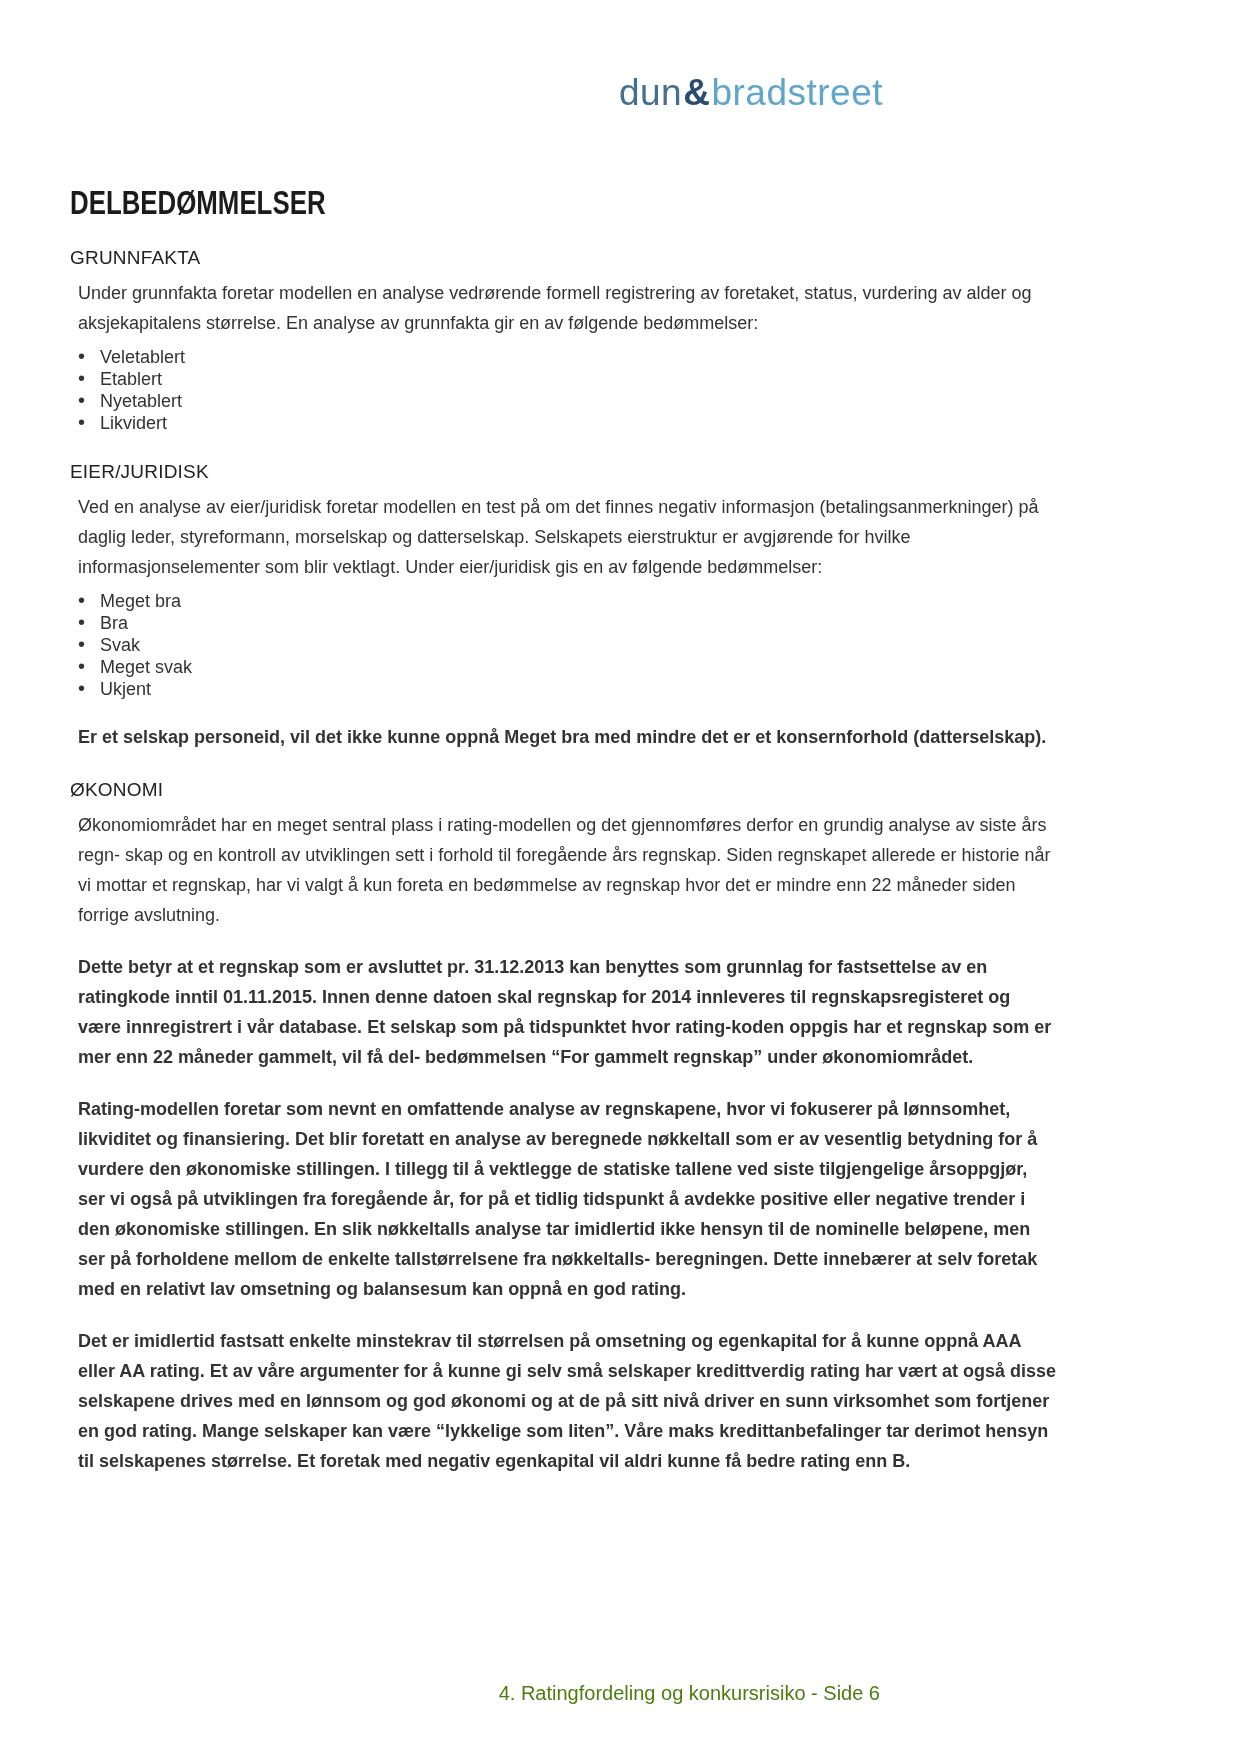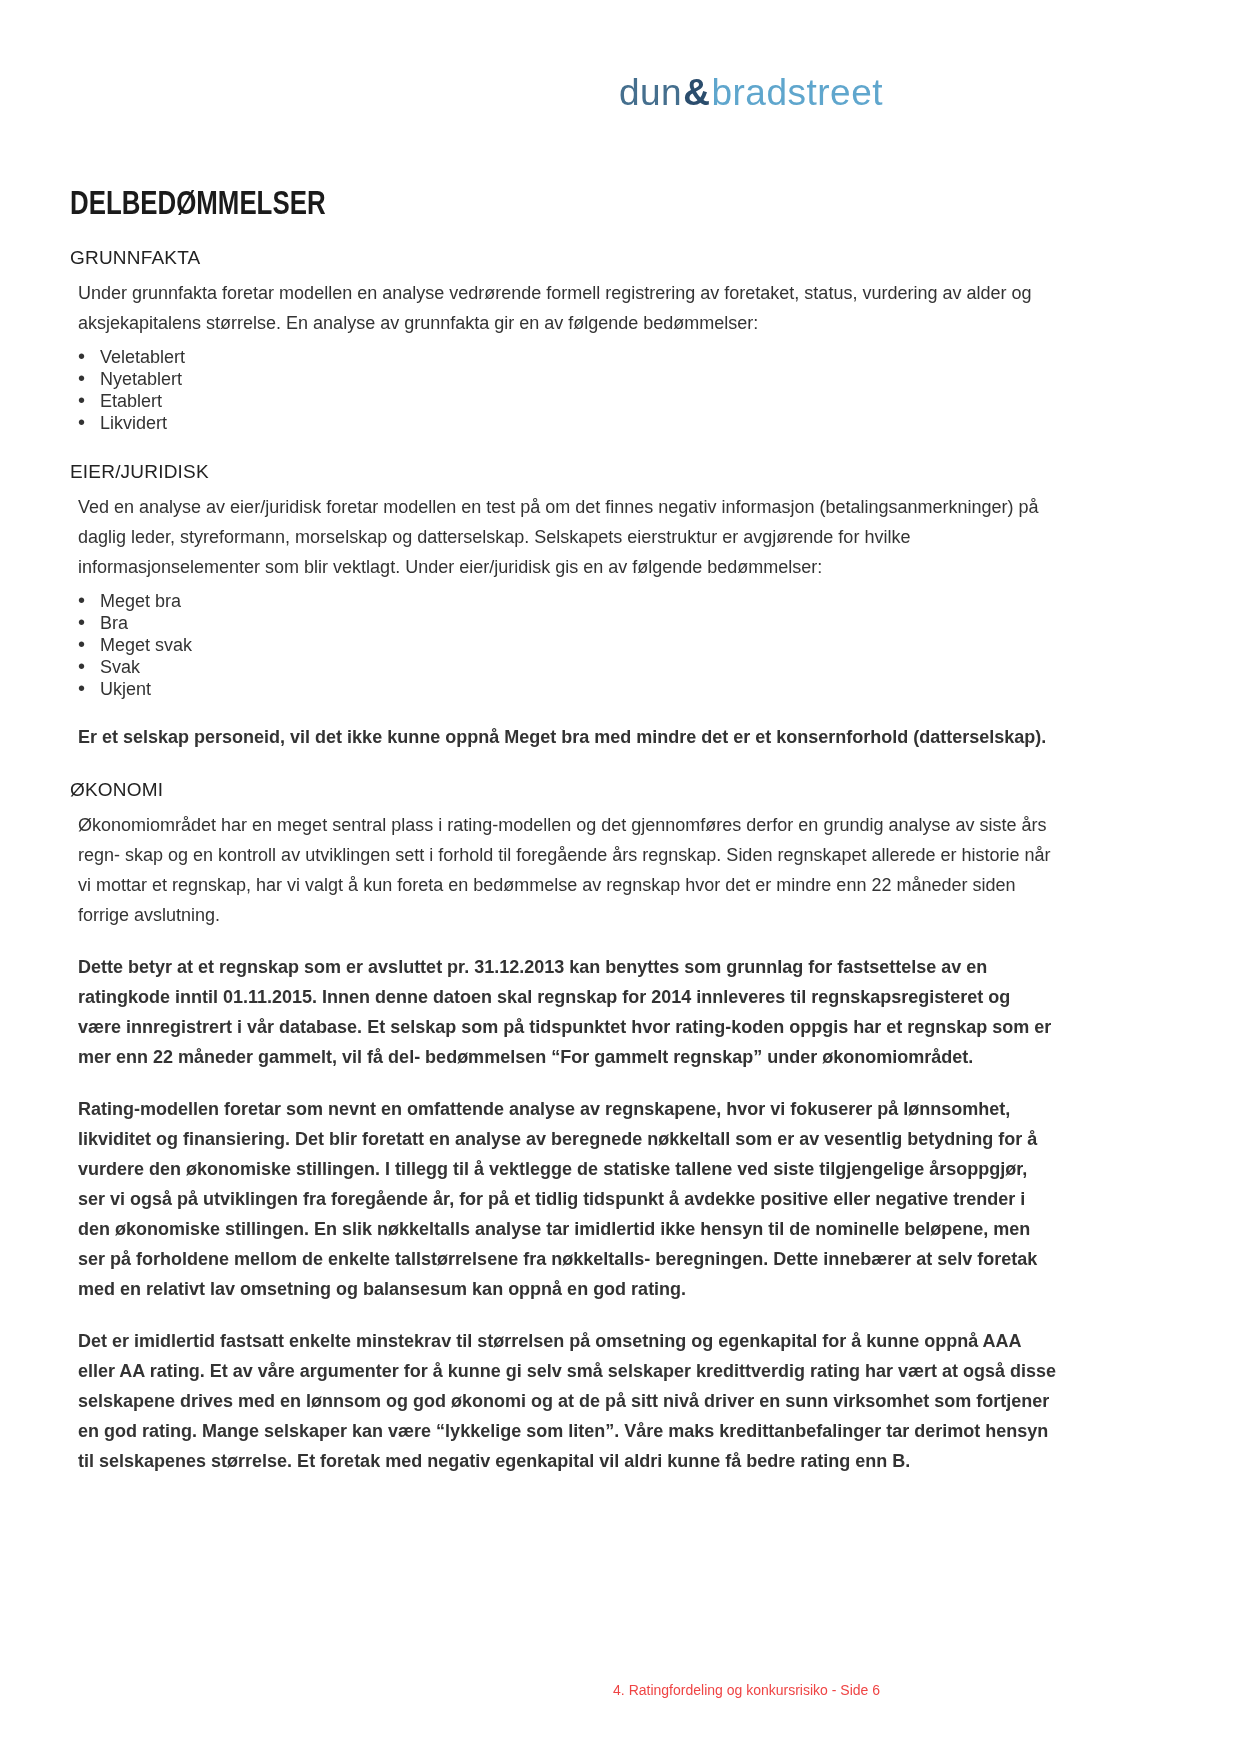--- a/index.html
+++ b/index.html
@@ -90,54 +90,54 @@
     top: -1px;
     font-size: 20px;
     color: #333333;
   }
 
   
   .footer {
     position: absolute;
     top: 1682px;
     right: 182px;
-    font-size: 14px;
-    color: #ef4444;
+    font-size: 20px;
+    color: #4d7c0f;
     white-space: nowrap;
   }
 </style>
 </head>
 <body>
 
 <div class="page">
 
   <div class="logo">
     <span class="dun">dun</span><span class="amp">&amp;</span><span class="brad">bradstreet</span>
   </div>
 
   <div class="content">
 
     <h1 class="doc-title">DELBEDØMMELSER</h1>
 
     <h2 class="sec-heading">GRUNNFAKTA</h2>
     <p class="body-text">Under grunnfakta foretar modellen en analyse vedrørende formell registrering av foretaket, status, vurdering av alder og aksjekapitalens størrelse. En analyse av grunnfakta gir en av følgende bedømmelser:</p>
     <ul class="assessment-list">
       <li>Veletablert</li>
+      <li>Etablert</li>
       <li>Nyetablert</li>
-      <li>Etablert</li>
       <li>Likvidert</li>
     </ul>
 
     <h2 class="sec-heading">EIER/JURIDISK</h2>
     <p class="body-text">Ved en analyse av eier/juridisk foretar modellen en test på om det finnes negativ informasjon (betalingsanmerkninger) på daglig leder, styreformann, morselskap og datterselskap. Selskapets eierstruktur er avgjørende for hvilke informasjonselementer som blir vektlagt. Under eier/juridisk gis en av følgende bedømmelser:</p>
     <ul class="assessment-list">
       <li>Meget bra</li>
       <li>Bra</li>
+      <li>Svak</li>
       <li>Meget svak</li>
-      <li>Svak</li>
       <li>Ukjent</li>
     </ul>
     <p class="body-text spaced">Er et selskap personeid, vil det ikke kunne oppnå Meget bra med mindre det er et konsernforhold (datterselskap).</p>
 
     <h2 class="sec-heading">ØKONOMI</h2>
     <p class="body-text">Økonomiområdet har en meget sentral plass i rating-modellen og det gjennomføres derfor en grundig analyse av siste års regn- skap og en kontroll av utviklingen sett i forhold til foregående års regnskap. Siden regnskapet allerede er historie når vi mottar et regnskap, har vi valgt å kun foreta en bedømmelse av regnskap hvor det er mindre enn 22 måneder siden forrige avslutning.</p>
     <p class="body-text">Dette betyr at et regnskap som er avsluttet pr. 31.12.2013 kan benyttes som grunnlag for fastsettelse av en ratingkode inntil 01.11.2015. Innen denne datoen skal regnskap for 2014 innleveres til regnskapsregisteret og være innregistrert i vår database. Et selskap som på tidspunktet hvor rating-koden oppgis har et regnskap som er mer enn 22 måneder gammelt, vil få del- bedømmelsen “For gammelt regnskap” under økonomiområdet.</p>
     <p class="body-text">Rating-modellen foretar som nevnt en omfattende analyse av regnskapene, hvor vi fokuserer på lønnsomhet, likviditet og finansiering. Det blir foretatt en analyse av beregnede nøkkeltall som er av vesentlig betydning for å vurdere den økonomiske stillingen. I tillegg til å vektlegge de statiske tallene ved siste tilgjengelige årsoppgjør, ser vi også på utviklingen fra foregående år, for på et tidlig tidspunkt å avdekke positive eller negative trender i den økonomiske stillingen. En slik nøkkeltalls analyse tar imidlertid ikke hensyn til de nominelle beløpene, men ser på forholdene mellom de enkelte tallstørrelsene fra nøkkeltalls- beregningen. Dette innebærer at selv foretak med en relativt lav omsetning og balansesum kan oppnå en god rating.</p>
     <p class="body-text">Det er imidlertid fastsatt enkelte minstekrav til størrelsen på omsetning og egenkapital for å kunne oppnå AAA eller AA rating. Et av våre argumenter for å kunne gi selv små selskaper kredittverdig rating har vært at også disse selskapene drives med en lønnsom og god økonomi og at de på sitt nivå driver en sunn virksomhet som fortjener en god rating. Mange selskaper kan være “lykkelige som liten”. Våre maks kredittanbefalinger tar derimot hensyn til selskapenes størrelse. Et foretak med negativ egenkapital vil aldri kunne få bedre rating enn B.</p>
 

